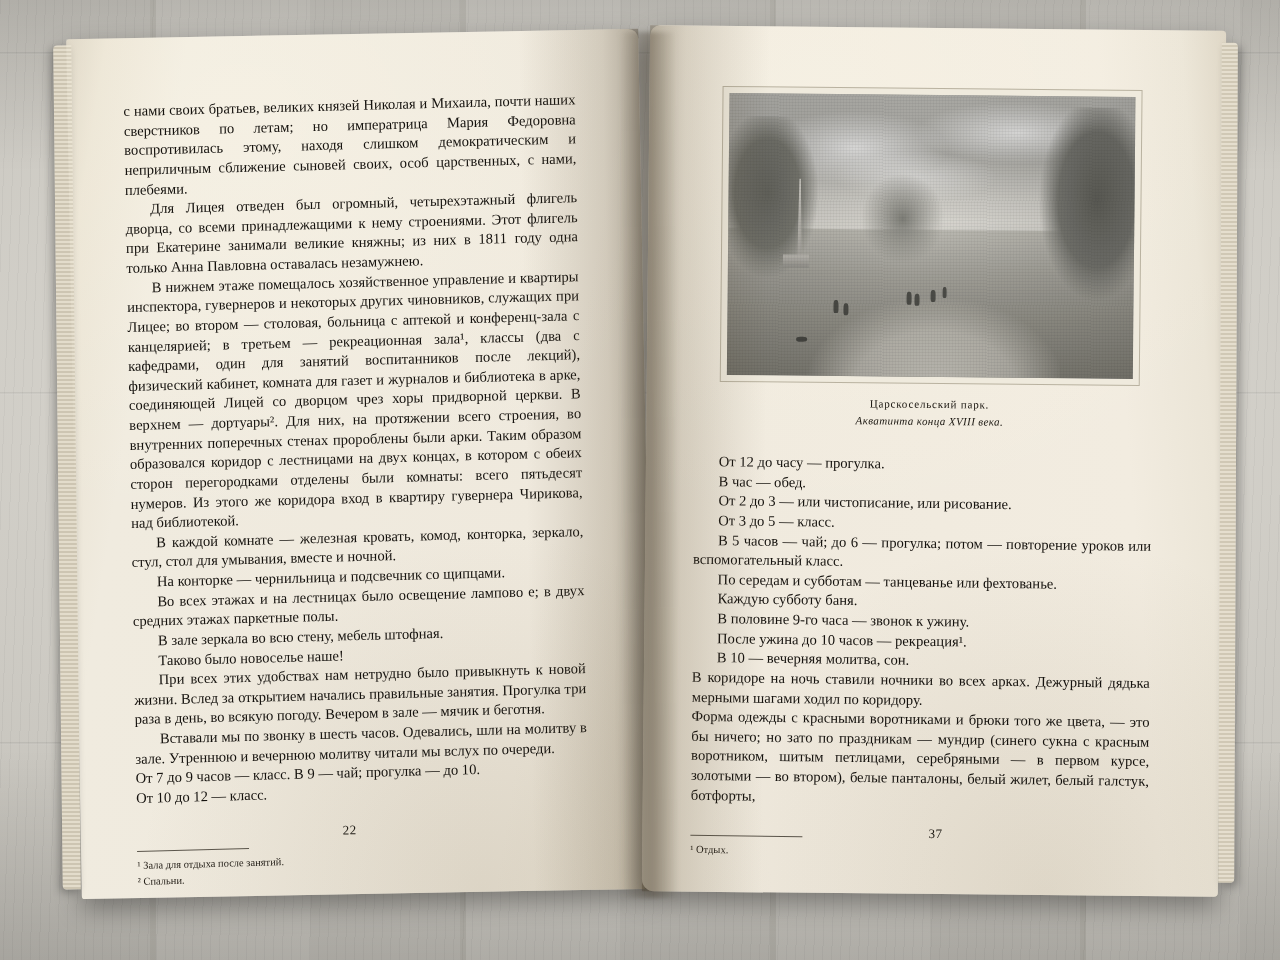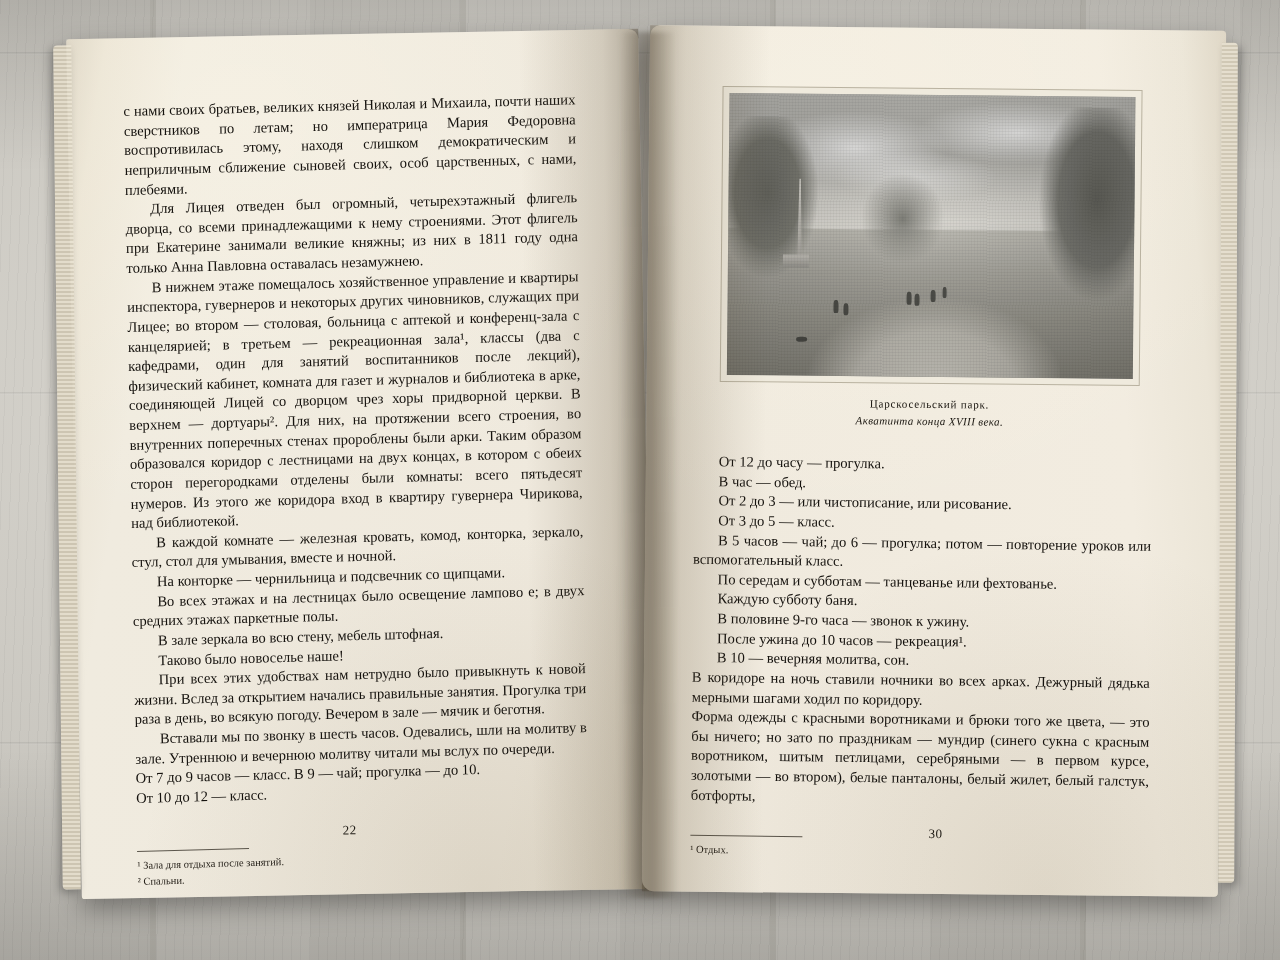--- a/index.html
+++ b/index.html
@@ -378,18 +378,18 @@
 
       <div style="height:30px"></div>
 
       <div class="curve2">
         <div class="fn-rule"></div>
         <div class="footnote">
           <div>¹ Отдых.</div>
         </div>
       </div>
     </div>
-    <div class="folio folio-right">30</div>
+    <div class="folio folio-right">37</div>
     <div class="shade-right"></div>
   </div>
 
   <div class="gutter"></div>
 </div>
 
 </body></html>

